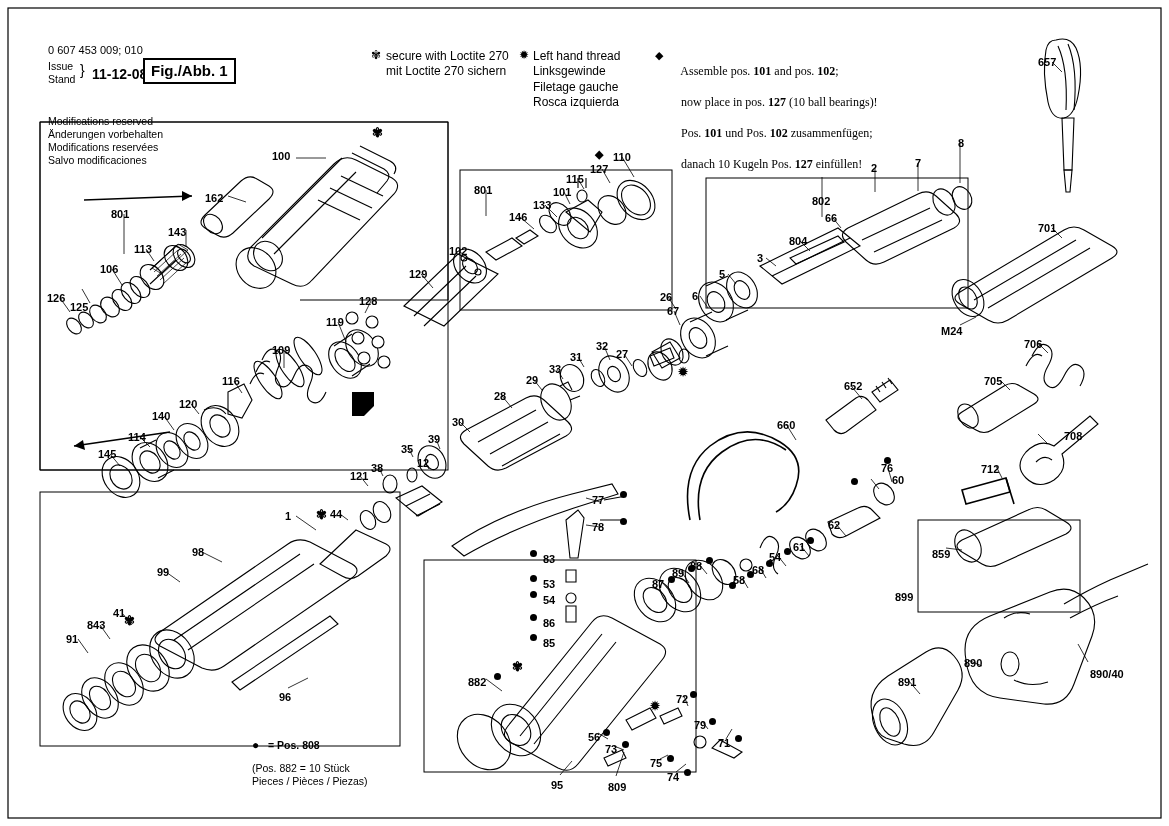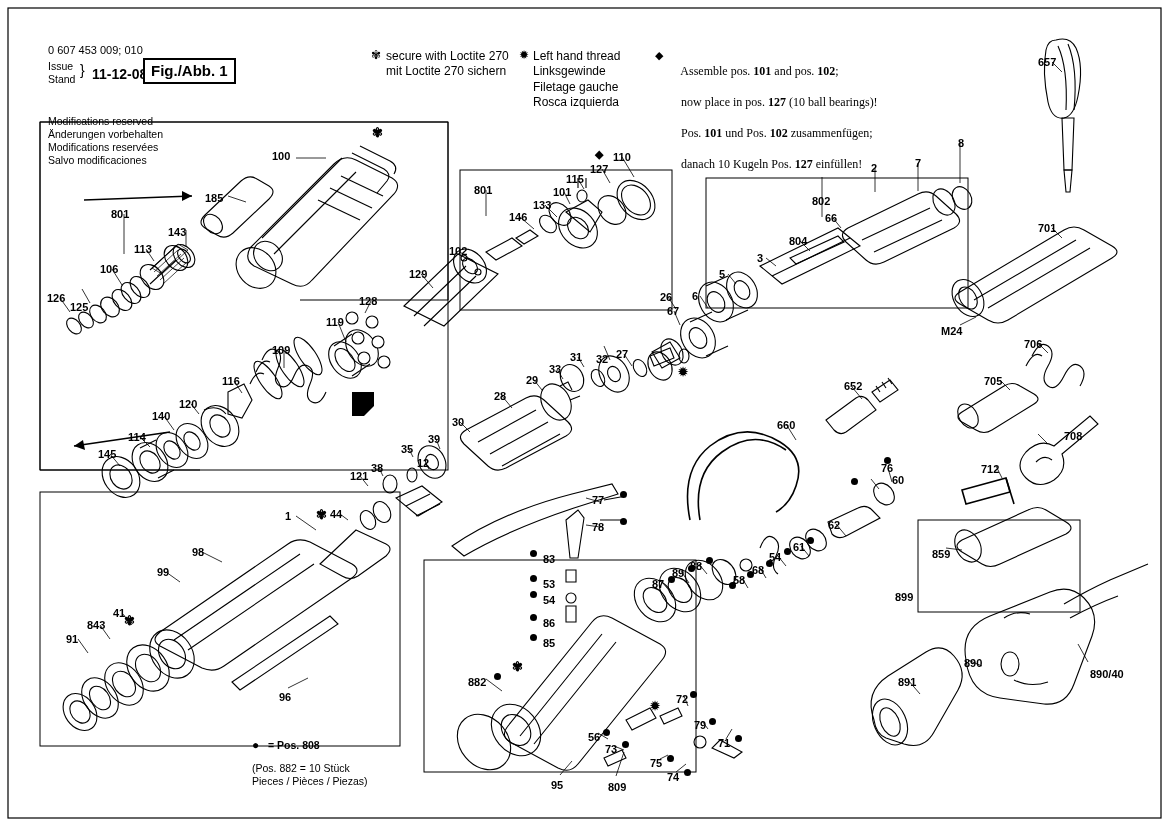--- a/index.html
+++ b/index.html
@@ -427,21 +427,21 @@
     <span>danach 10 Kugeln Pos. </span><b>127</b><span> einfüllen!</span>
   </div>
 
   <div class="legend" style="left:252px;top:738px;font-size:12px;">●</div>
   <div class="legend" style="left:268px;top:739px;font-weight:bold;">= Pos. 808</div>
   <div class="legend" style="left:252px;top:762px;">(Pos. 882 = 10 Stück</div>
   <div class="legend" style="left:252px;top:775px;">Pieces / Pièces / Piezas)</div>
 
   <div id="callout-layer">
       <div class="lbl" style="left: 272px; top: 150px;">100</div>
-      <div class="lbl" style="left: 205px; top: 192px;">185</div>
+      <div class="lbl" style="left: 205px; top: 192px;">162</div>
       <div class="lbl" style="left: 111px; top: 208px;">801</div>
       <div class="lbl" style="left: 168px; top: 226px;">143</div>
       <div class="lbl" style="left: 134px; top: 243px;">113</div>
       <div class="lbl" style="left: 100px; top: 263px;">106</div>
       <div class="lbl" style="left: 70px; top: 301px; text-align: center;">125</div>
       <div class="lbl" style="left: 47px; top: 292px;">126</div>
       <div class="lbl" style="left: 326px; top: 316px;">119</div>
       <div class="lbl" style="left: 272px; top: 344px;">109</div>
       <div class="lbl" style="left: 222px; top: 375px;">116</div>
       <div class="lbl" style="left: 179px; top: 398px;">120</div>
@@ -463,21 +463,21 @@
       <div class="lbl" style="left: 871px; top: 162px;">2</div>
       <div class="lbl" style="left: 812px; top: 171px; margin-top: 24px;">802</div>
       <div class="lbl" style="left: 825px; top: 212px;">66</div>
       <div class="lbl" style="left: 789px; top: 235px;">804</div>
       <div class="lbl" style="left: 757px; top: 252px;">3</div>
       <div class="lbl" style="left: 719px; top: 268px;">5</div>
       <div class="lbl" style="left: 692px; top: 290px;">6</div>
       <div class="lbl" style="left: 660px; top: 291px;">26</div>
       <div class="lbl" style="left: 667px; top: 305px;">67</div>
       <div class="lbl" style="left: 616px; top: 348px;">27</div>
-      <div class="lbl" style="left: 596px; top: 340px; margin-top: 13px;">32</div>
+      <div class="lbl" style="left: 596px; top: 340px;">32</div>
       <div class="lbl" style="left: 570px; top: 351px;">31</div>
       <div class="lbl" style="left: 549px; top: 363px;">33</div>
       <div class="lbl" style="left: 526px; top: 374px;">29</div>
       <div class="lbl" style="left: 494px; top: 390px;">28</div>
       <div class="lbl" style="left: 452px; top: 416px;">30</div>
       <div class="lbl" style="left: 428px; top: 433px;">39</div>
       <div class="lbl" style="left: 401px; top: 443px;">35</div>
       <div class="lbl" style="left: 417px; top: 457px;">12</div>
       <div class="lbl" style="left: 371px; top: 462px;">38</div>
       <div class="lbl" style="left: 350px; top: 470px;">121</div>

